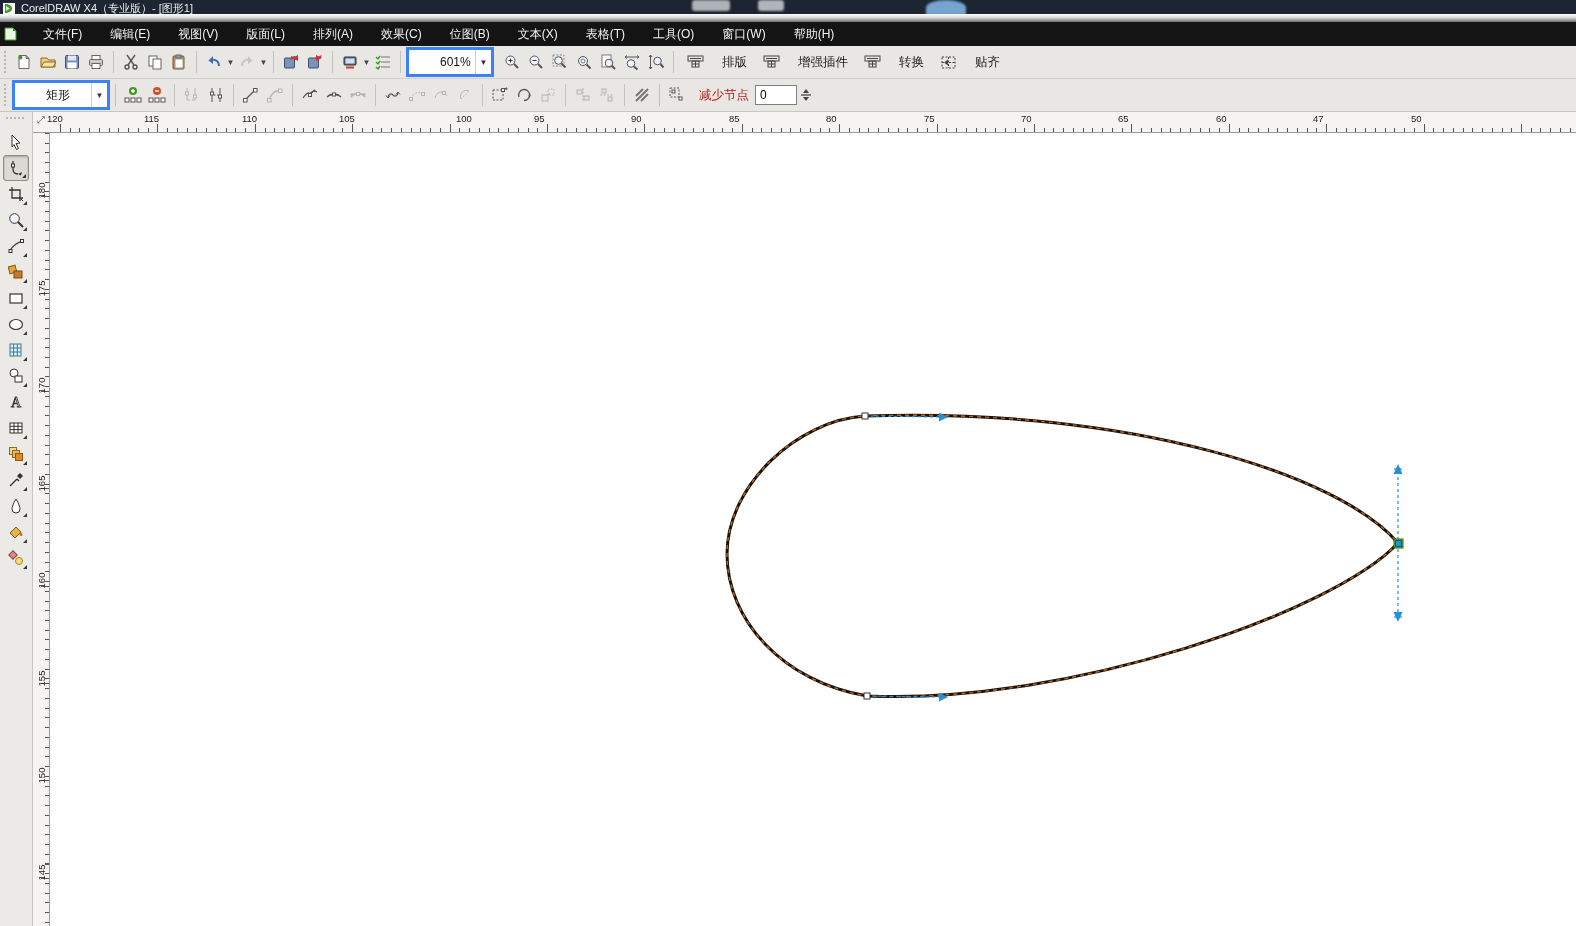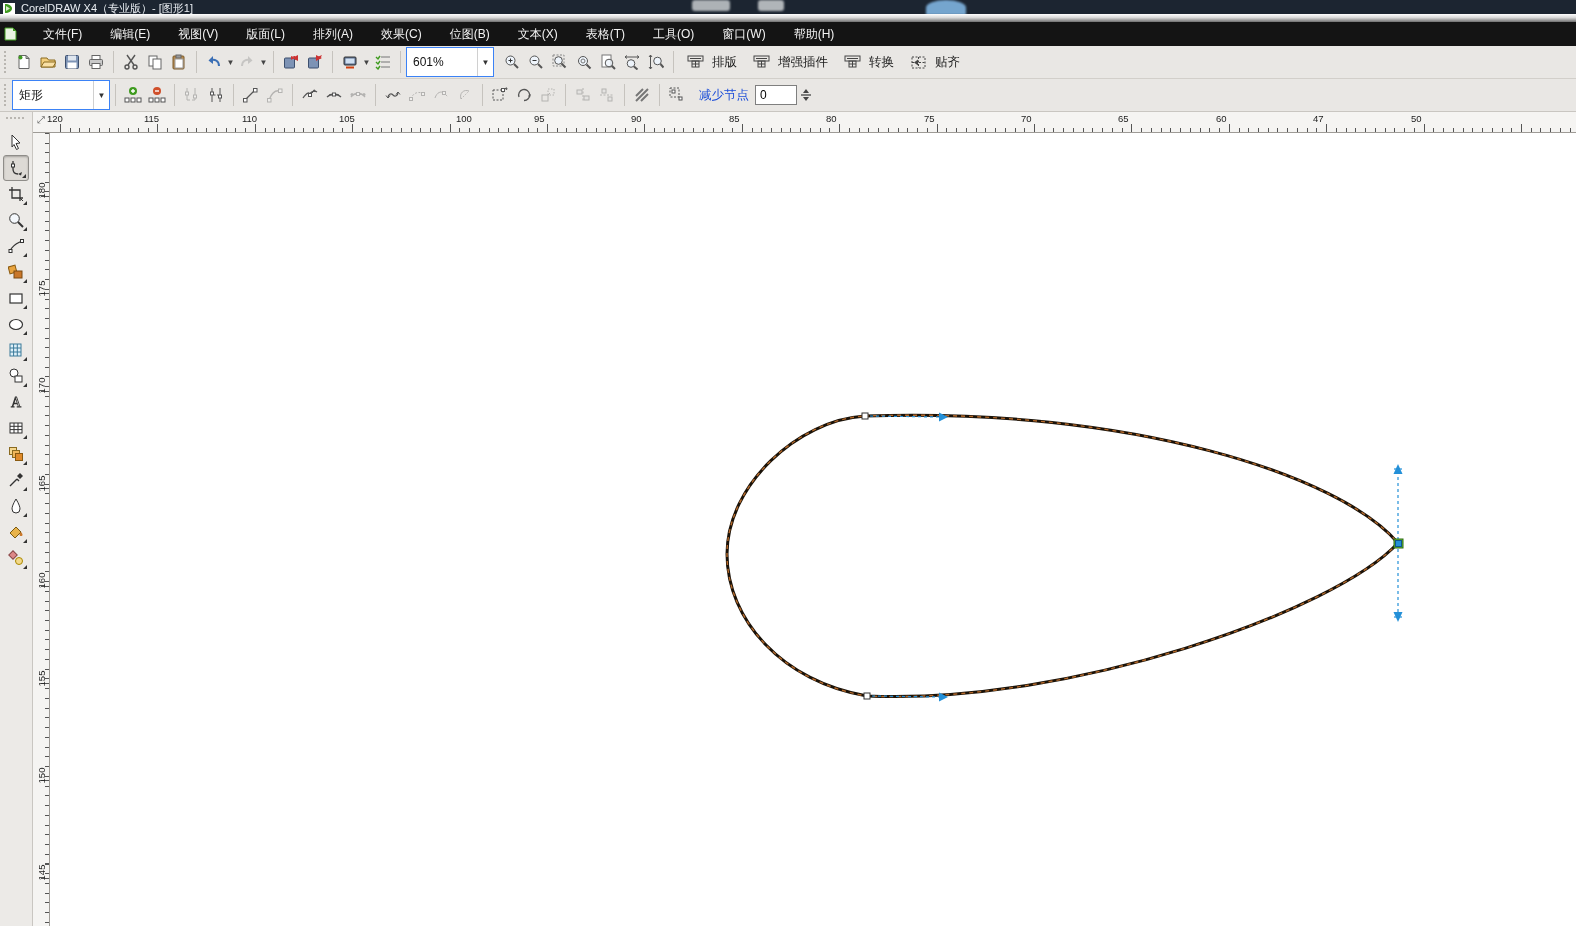--- a/index.html
+++ b/index.html
@@ -32,29 +32,29 @@
     background:#e9e7e4; border-bottom:1px solid #c9c6c1; display:flex; align-items:center; }
   .grip { width:5px; height:22px; margin:0 4px 0 3px;
     background:repeating-linear-gradient(180deg,#b9b6b1 0 2px,transparent 2px 4px);
     background-size:2px 100%; background-repeat:no-repeat; background-position:1px 0; }
   .sep { width:1px; height:22px; background:#c6c3be; margin:0 5px; }
   .tbtn { width:24px; height:24px; display:flex; align-items:center; justify-content:center;
     border:1px solid transparent; border-radius:2px; }
   .tbtn.disabled { opacity:.35; }
   .drop { width:9px; height:24px; display:flex; align-items:center; justify-content:center;
     font-size:8px; color:#444; }
-  .combo { height:30px; background:#fff; border:1px solid #3b82f6; display:flex;
-    align-items:center; font-size:12px; color:#111; position:relative; }
+  .combo { height:30px; background:#fff; border:3px solid #3b82f6; display:flex;
+    align-items:center; font-size:12px; color:#111; position:relative;padding-left:25px; }
   .combo .cval { flex:1; padding-left:6px; }
   .combo .carrow { width:16px; height:100%; display:flex; align-items:center;
     justify-content:center; font-size:8px; color:#333; border-left:1px solid #d0d0d0; }
-  .plugin-btn { display:flex; align-items:center; gap:8px; padding:0 8px; height:26px;
+  .plugin-btn { display:flex; align-items:center; gap:18px; padding:0 8px; height:26px;
     font-size:12.5px; color:#1a1a1a; }
 
-  .pb-label { font-size:12.5px; color:#1d4ed8; margin:0 6px 0 10px; }
+  .pb-label { font-size:12.5px; color:#b91c1c; margin:0 6px 0 10px; }
   .pb-input { width:42px; height:20px; background:#fff; border:1px solid #7f7f7f;
     font-size:12px; padding-left:4px; display:flex; align-items:center; }
 
   
   .workspace { position:absolute; left:0; top:112px; width:1576px; height:814px; }
   .toolbox { position:absolute; left:0; top:0; width:33px; height:100%;
     background:#eceae7; border-right:1px solid #c9c6c1; }
   .toolbox .tgrip { height:6px; margin:3px 6px 8px 6px;
     background:repeating-linear-gradient(90deg,#b9b6b1 0 2px,transparent 2px 4px);
     background-size:100% 2px; background-repeat:no-repeat; background-position:0 2px; }

